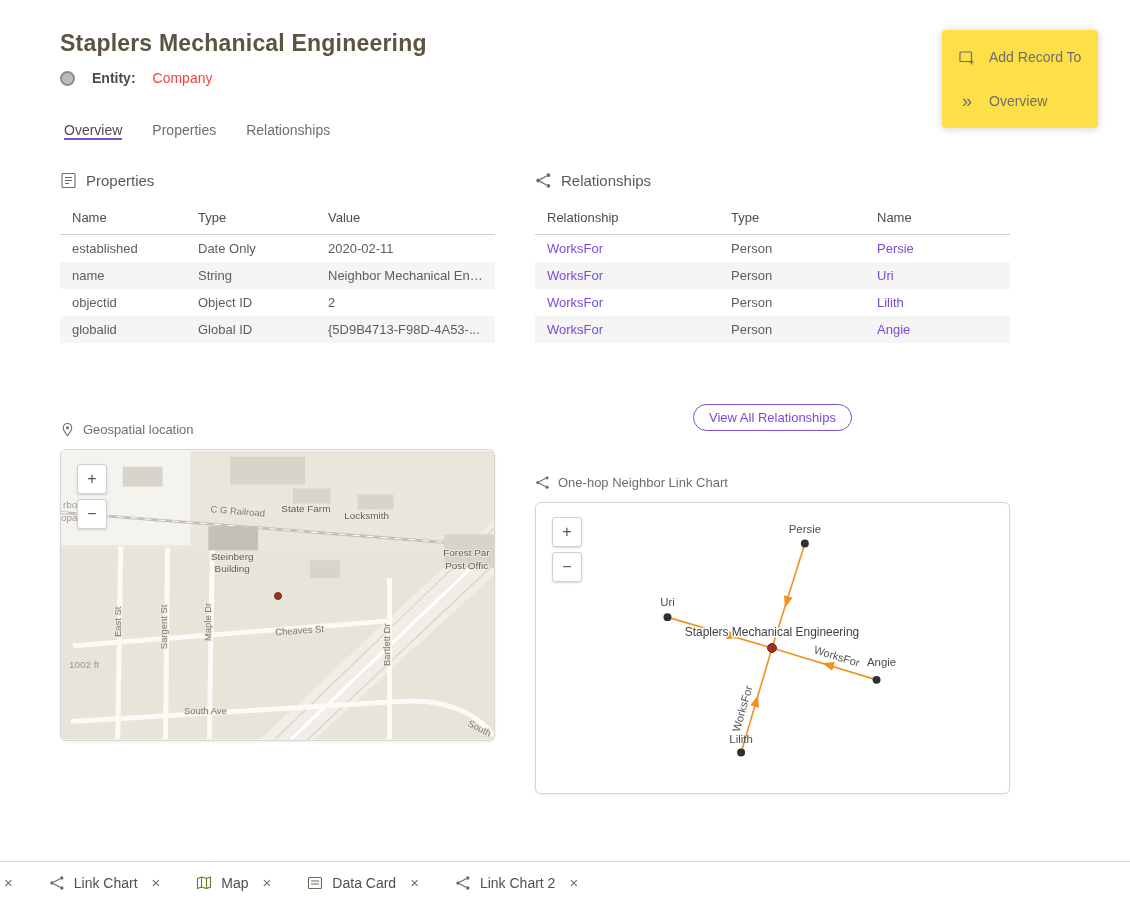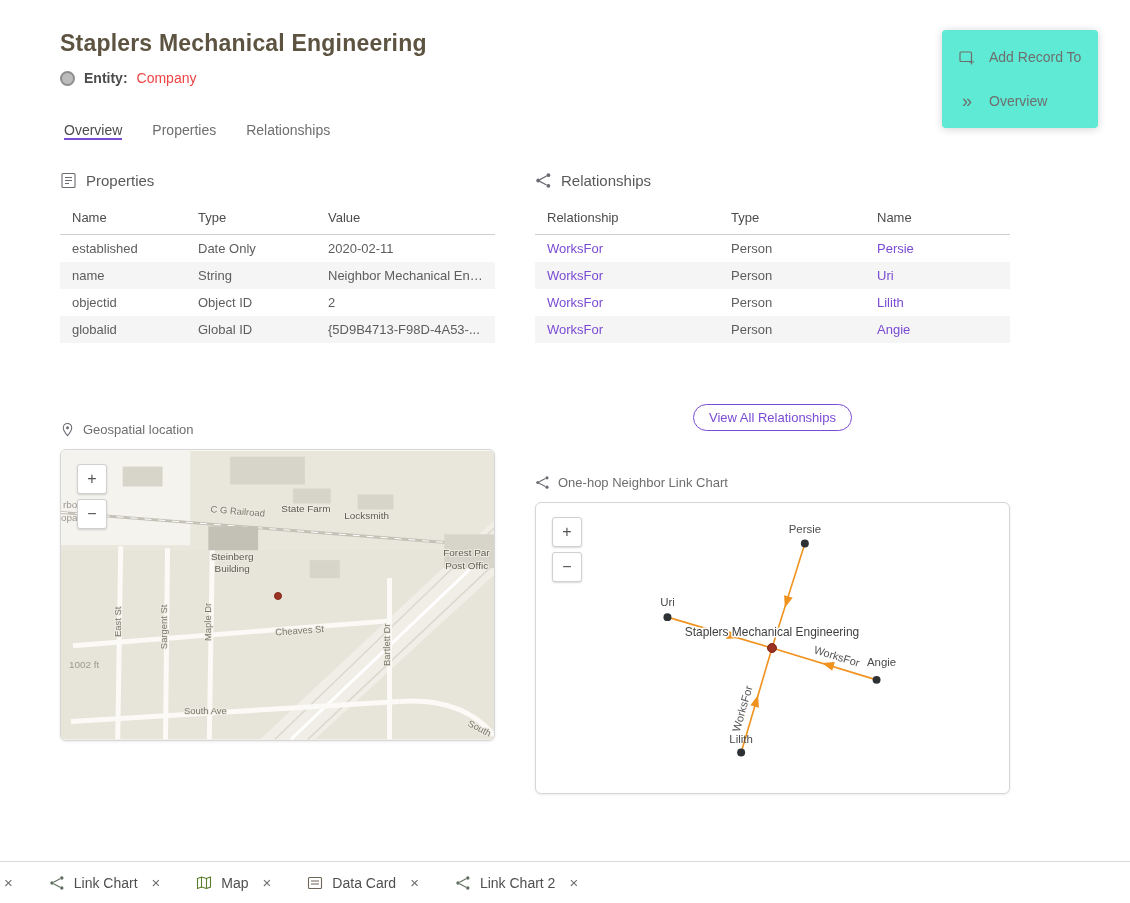--- a/index.html
+++ b/index.html
@@ -1,25 +1,25 @@
 <!DOCTYPE html>
 <html><head>
 <meta charset="utf-8">
 <style>
   html,body{margin:0;padding:0;background:#fff;}
   body{font-family:"Liberation Sans",sans-serif;color:#4c4c4c;}
   .page{position:relative;width:1130px;height:903px;overflow:hidden;background:#fff;}
 
   .title{margin:30px 0 0 60px;font-size:23px;font-weight:600;color:#5d5341;letter-spacing:.2px;}
-  .entity-row{display:flex;align-items:center;gap:9px;margin:13px 16px 0 60px;font-size:14px;}
+  .entity-row{display:flex;align-items:center;gap:17px;margin:13px 16px 0 60px;font-size:14px;}
   .entity-dot{width:15px;height:15px;border-radius:50%;background:#bcbcbc;border:2px solid #8d8d8d;box-sizing:border-box;}
   .entity-label{font-weight:700;color:#4c4c4c;}
   .entity-type{color:#ef4444;}
 
-  .context-menu{position:absolute;top:30px;right:32px;width:156px;background:#5eead4;border-radius:4px;
+  .context-menu{position:absolute;top:30px;right:32px;width:156px;background:#fde047;border-radius:4px;
     box-shadow:0 1px 8px rgba(0,0,0,.18);padding:5px 0;z-index:6;}
   .menu-item{display:flex;align-items:center;gap:13px;padding:13px 16px;font-size:14px;color:#6e6e6e;cursor:pointer;}
   .mi-icon{width:18px;height:18px;display:inline-flex;align-items:center;justify-content:center;color:#6e6e6e;flex:0 0 18px;}
   .collapse-glyph{font-size:18px;line-height:14px;color:#6e6e6e;}
 
   .tabs{display:flex;gap:30px;margin:36px 0 0 64px;font-size:14px;color:#6e6e6e;}
   .tab{padding-bottom:0;cursor:pointer;border-bottom:2px solid transparent;}
   .tab.active{color:#4c4c4c;border-bottom-color:#7a4bd3;}
 
   .columns{display:flex;gap:40px;padding-left:60px;margin-top:32px;}

